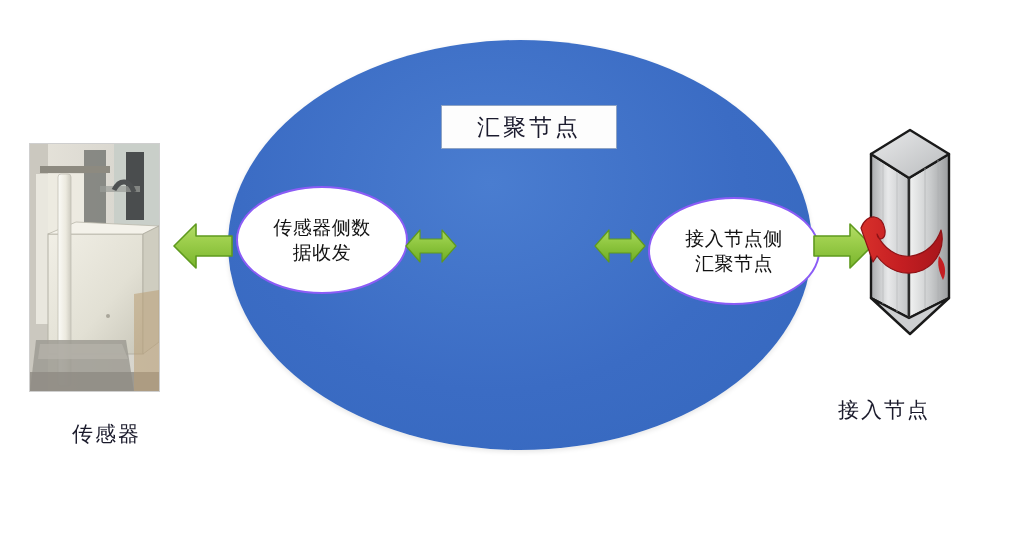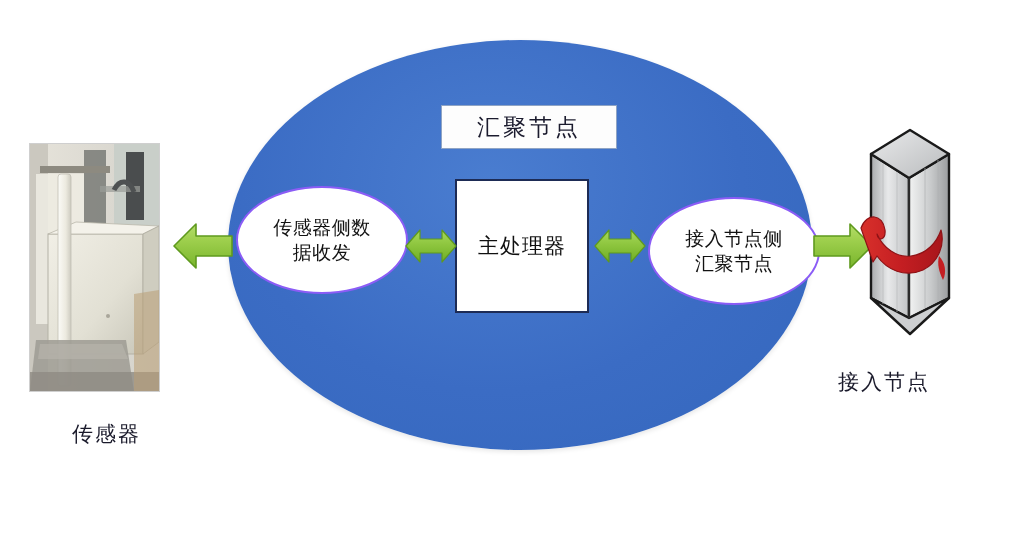--- a/index.html
+++ b/index.html
@@ -131,43 +131,40 @@
   
   .caption {
     position: absolute;
     font-size: 21px;
     color: #1a1a2b;
     letter-spacing: 2px;
     white-space: nowrap;
     font-family: "DejaVu Serif", "Liberation Serif", serif;
   }
   .caption-sensor { left: 72px; top: 400px; margin-top: 20px; }
-  .caption-access { left: 838px; top: 368px; }
+  .caption-access { left: 838px; top: 396px; }
 </style>
 </head>
 <body>
 
 <div id="canvas">
 
   <div class="sink-ellipse"></div>
 
   <div class="title-box">
     <span class="cjk">汇聚节点</span>
   </div>
 
   <div class="node-ellipse ellipse-left">
     <span class="cjk">
       <span>传感器侧数</span><br>
       <span>据收发</span>
     </span>
   </div>
 
-  <div class="proc-box">
-    <span class="cjk">主处理器</span>
-  </div>
 
   <div class="node-ellipse ellipse-right">
     <span class="cjk">
       <span>接入节点侧</span><br>
       <span>汇聚节点</span>
     </span>
   </div>
 
   <div class="arrow arrow-outer-left">
     <svg width="62" height="56" viewBox="0 0 62 56">

